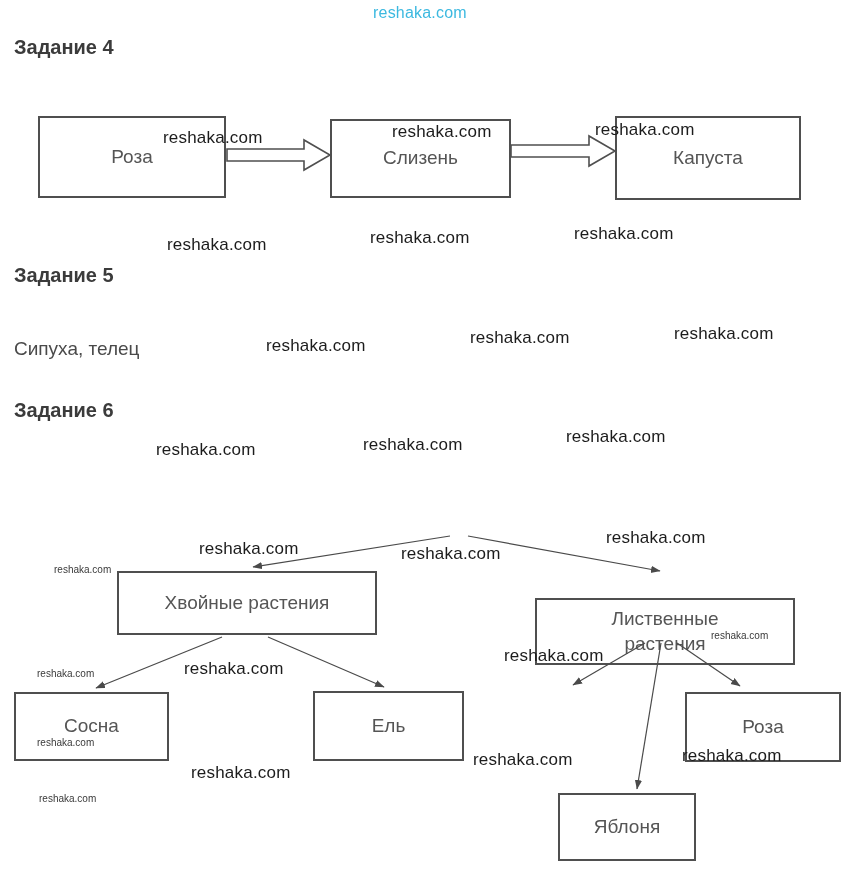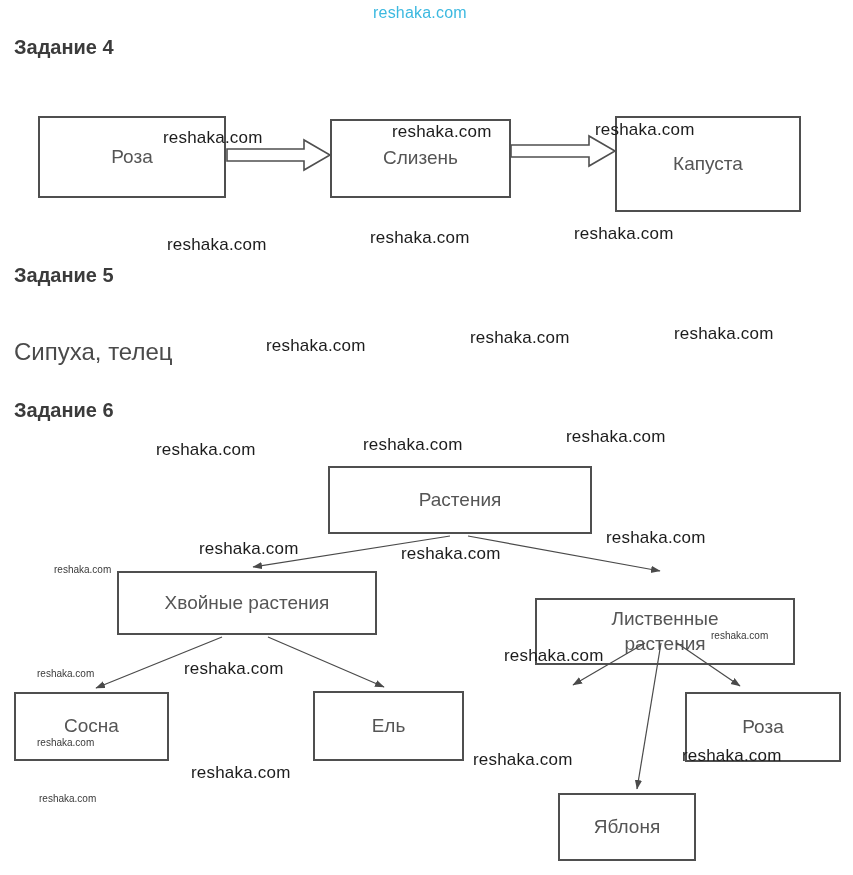--- a/index.html
+++ b/index.html
@@ -7,21 +7,21 @@
   body { font-family:"Liberation Sans", sans-serif; }
   .page {
     position:relative; width:853px; height:875px;
     background:#ffffff; overflow:hidden;
   }
   .heading {
     position:absolute; font-size:20px; font-weight:bold;
     color:#3b3b3b; white-space:nowrap; z-index:1;
   }
   .answer-text {
-    position:absolute; font-size:24px; color:#4a4a4a;
+    position:absolute; font-size:19px; color:#4a4a4a;
     white-space:nowrap; z-index:1;
   }
   .dbox {
     position:absolute; border:2px solid #4f4f4f; background:#ffffff;
     display:flex; align-items:center; justify-content:center;
     text-align:center; font-size:19px; color:#555555; z-index:2;
   }
   .dbox .lbl { display:block; line-height:1.3; }
   .dbox .lbl.narrow { max-width:170px; }
   .arrows {
@@ -44,27 +44,24 @@
   <div class="heading" style="left:14px; top:264px">Задание 5</div>
   <div class="answer-text" style="left:14px; top:338px">Сипуха, телец</div>
   <div class="heading" style="left:14px; top:399px">Задание 6</div>
 
   <div class="dbox" style="left:38px;  top:116px; width:188px; height:82px">
     <span class="lbl">Роза</span>
   </div>
   <div class="dbox" style="left:330px; top:119px; width:181px; height:79px">
     <span class="lbl">Слизень</span>
   </div>
-  <div class="dbox" style="left:615px; top:116px; width:186px; height:96px">
+  <div class="dbox" style="left:615px; top:116px; width:186px; height:84px">
     <span class="lbl">Капуста</span>
   </div>
 
-  <div class="dbox" style="left:328px; top:466px; width:264px; height:68px">
-    <span class="lbl">Растения</span>
-  </div>
   <div class="dbox" style="left:117px; top:571px; width:260px; height:64px">
     <span class="lbl">Хвойные растения</span>
   </div>
   <div class="dbox" style="left:535px; top:598px; width:260px; height:67px">
     <span class="lbl narrow">Лиственные растения</span>
   </div>
   <div class="dbox" style="left:14px;  top:692px; width:155px; height:69px">
     <span class="lbl">Сосна</span>
   </div>
   <div class="dbox" style="left:313px; top:691px; width:151px; height:70px">

